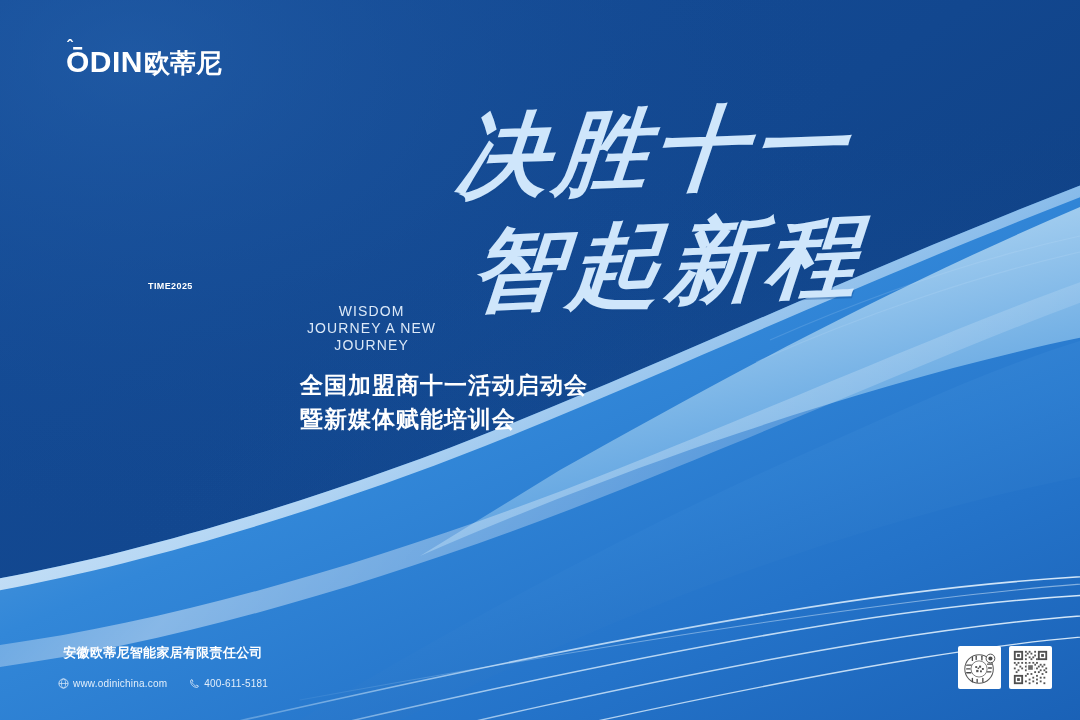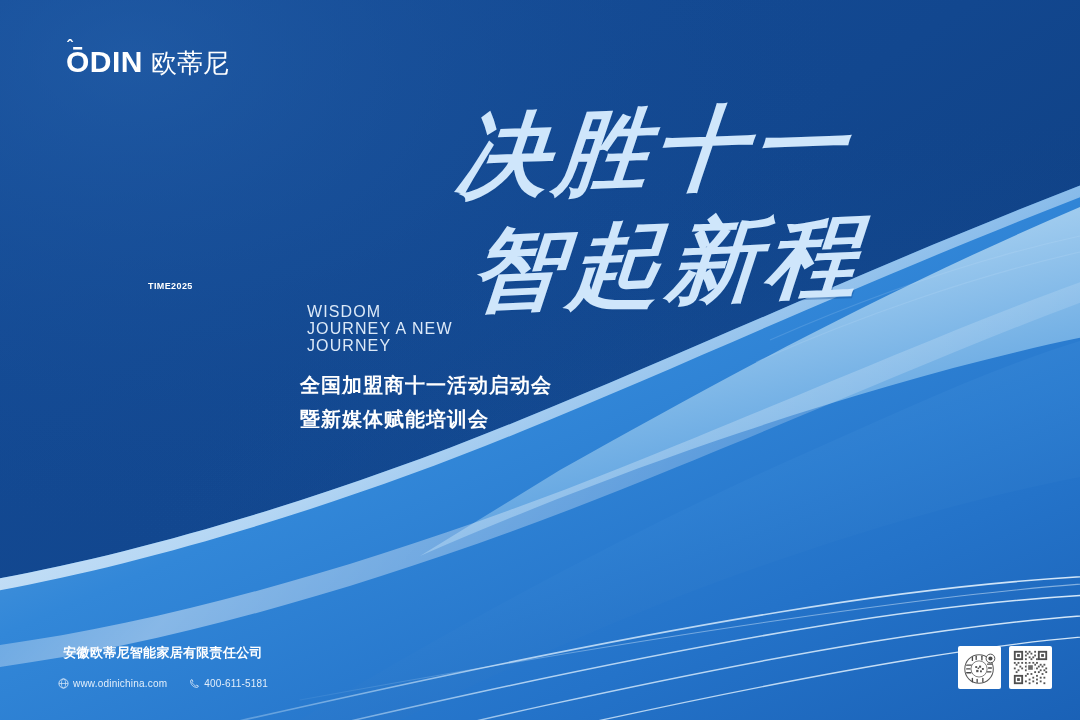--- a/index.html
+++ b/index.html
@@ -47,23 +47,23 @@
     position: absolute;
     left: 1px;
     top: -9px;
     font-size: 17px;
     font-weight: bold;
     line-height: 1;
   }
   #logo-cn {
     color: #ffffff;
     font-size: 26px;
-    font-weight: normal;
+    font-weight: bold;
     line-height: 1;
-    margin-left: 8px;
+    margin-left: 1px;
     letter-spacing: 0px;
   }
 
   
   #date-block {
     position: absolute;
     left: 148px;
     top: 278px;
     display: flex;
     align-items: center;
@@ -89,34 +89,35 @@
     line-height: 1;
   }
 
   
   #tagline {
     position: absolute;
     left: 307px;
     top: 303px;
     z-index: 12;
     color: #dce9f8;
-    font-size: 16px;
+    font-size: 14px;
     font-weight: normal;
     letter-spacing: 1.1px;
     line-height: 17px;
+    text-align: center;
   }
 
   
   #subtitle {
     position: absolute;
     left: 300px;
     top: 368px;
     z-index: 12;
     color: #ffffff;
-    font-size: 20px;
+    font-size: 23px;
     font-weight: bold;
     line-height: 34px;
     letter-spacing: 1px;
   }
 
   
   #headline {
     position: absolute;
     left: 445px;
     top: 112px;

